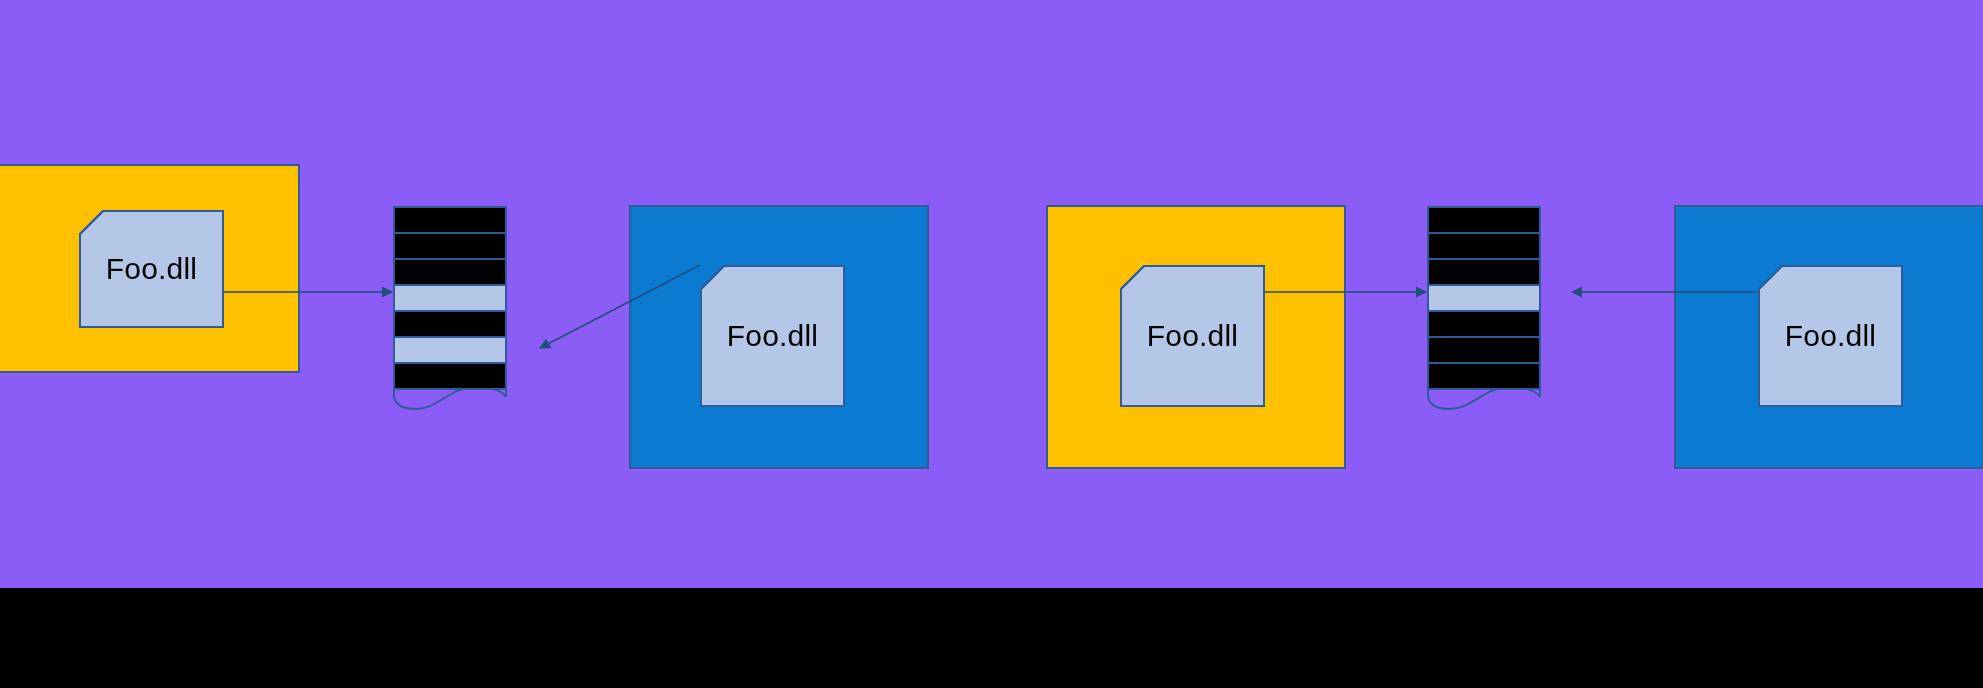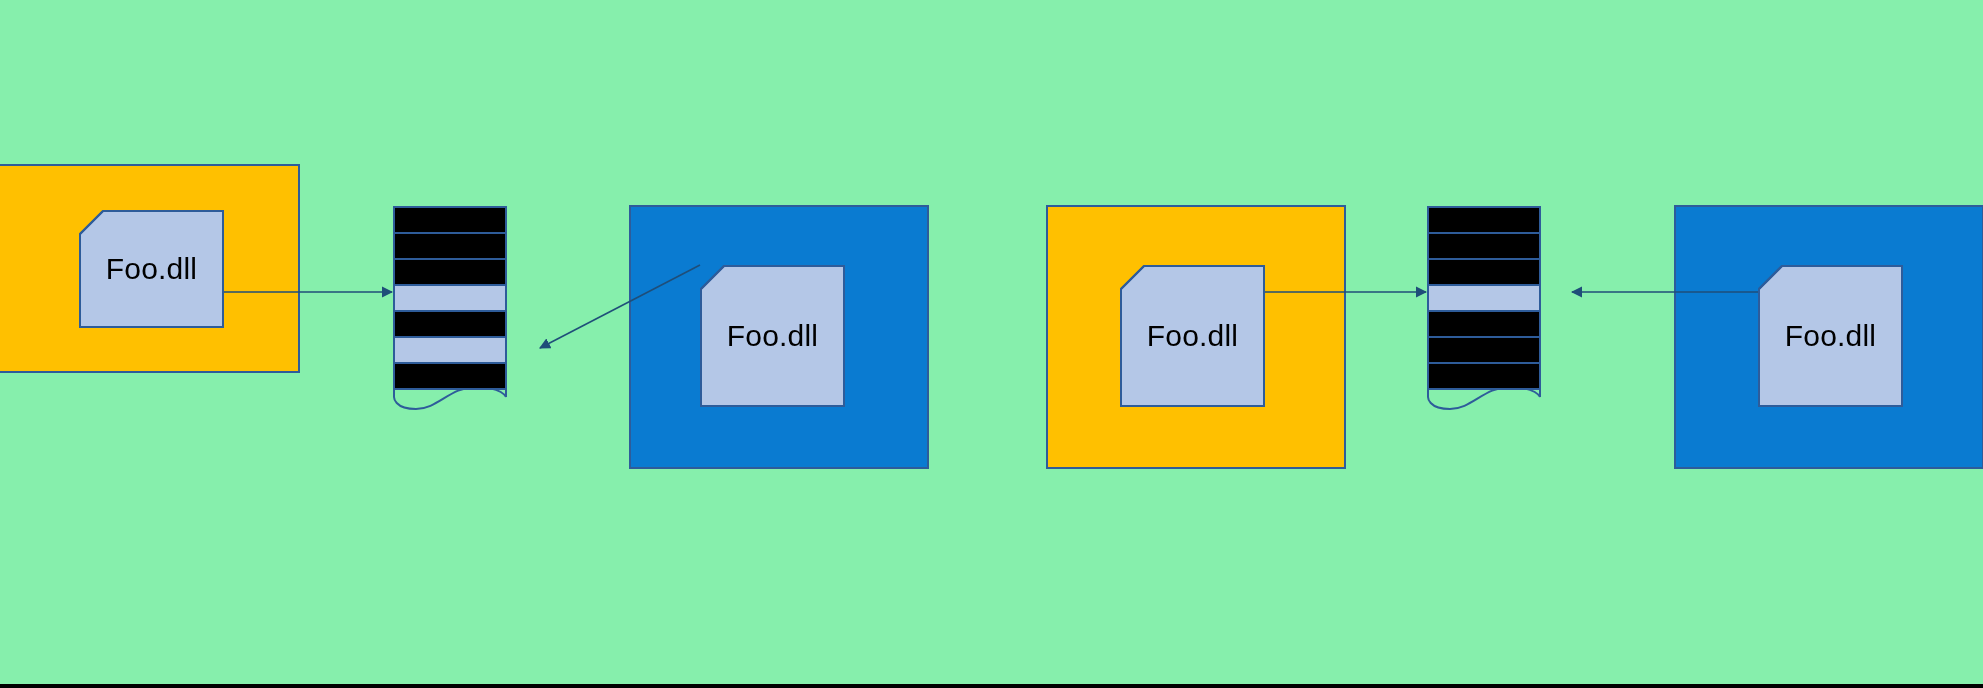--- a/index.html
+++ b/index.html
@@ -6,22 +6,22 @@
     margin: 0;
     padding: 0;
     background: #000000;
   }
   body {
     font-family: "Liberation Sans", sans-serif;
   }
   #canvas {
     position: relative;
     width: 1983px;
-    height: 684px;
-    background: #86efac;
+    height: 588px;
+    background: #8b5cf6;
     overflow: hidden;
   }
   .panel {
     position: absolute;
     box-sizing: border-box;
     border: 2px solid #2E5C9A;
   }
   .panel-yellow { background: #FFC000; }
   .panel-blue   { background: #0A7BD1; }
 

